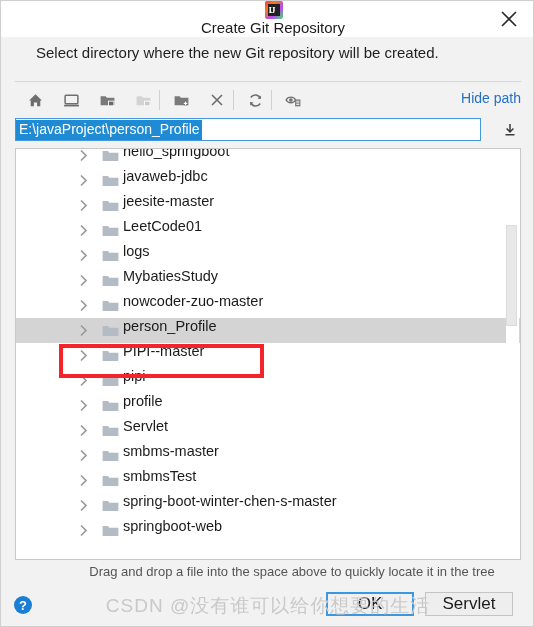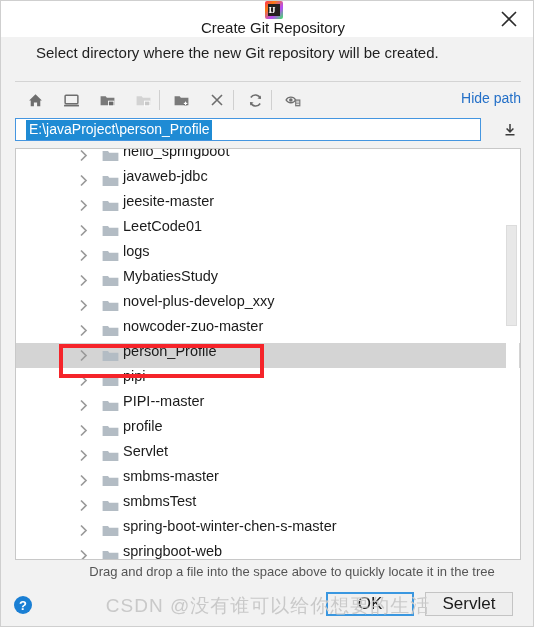--- a/index.html
+++ b/index.html
@@ -136,21 +136,20 @@
     position: absolute;
     left: 0; top: 0;
     width: 466px;
     height: 23px;
     border: 1px solid #4596e0;
     background: #ffffff;
     box-sizing: border-box;
     display: flex;
     align-items: center;
     cursor: text;
-    padding-left: 10px;
   }
   .path-sel {
     background: #1f8bd4;
     color: #ffffff;
     font-size: 14px;
     padding: 1px 2px 2px 3px;
     white-space: nowrap;
     line-height: 17px;
   }
   .path-dl {
@@ -497,33 +496,20 @@
           <span class="chev">
             <svg width="9" height="13" viewBox="0 0 9 13">
               <path d="M2 1.5 L7 6.5 L2 11.5" fill="none" stroke="#9a9a9a" stroke-width="1.7"></path>
             </svg>
           </span>
           <span class="folder">
             <svg width="17" height="14" viewBox="0 0 17 14">
               <path d="M0.6 2 L6 2 L7.3 3.7 L16.4 3.7 L16.4 12 L0.6 12 Z" fill="#b3bcc4"></path>
             </svg>
           </span>
-          <span class="tlabel">novel-plus-develop_xxy</span>
-        </div>
-        <div class="trow">
-          <span class="chev">
-            <svg width="9" height="13" viewBox="0 0 9 13">
-              <path d="M2 1.5 L7 6.5 L2 11.5" fill="none" stroke="#9a9a9a" stroke-width="1.7"></path>
-            </svg>
-          </span>
-          <span class="folder">
-            <svg width="17" height="14" viewBox="0 0 17 14">
-              <path d="M0.6 2 L6 2 L7.3 3.7 L16.4 3.7 L16.4 12 L0.6 12 Z" fill="#b3bcc4"></path>
-            </svg>
-          </span>
           <span class="tlabel">nowcoder-zuo-master</span>
         </div>
         <div class="trow selected">
           <span class="chev">
             <svg width="9" height="13" viewBox="0 0 9 13">
               <path d="M2 1.5 L7 6.5 L2 11.5" fill="none" stroke="#9a9a9a" stroke-width="1.7"></path>
             </svg>
           </span>
           <span class="folder">
             <svg width="17" height="14" viewBox="0 0 17 14">
@@ -536,34 +522,34 @@
           <span class="chev">
             <svg width="9" height="13" viewBox="0 0 9 13">
               <path d="M2 1.5 L7 6.5 L2 11.5" fill="none" stroke="#9a9a9a" stroke-width="1.7"></path>
             </svg>
           </span>
           <span class="folder">
             <svg width="17" height="14" viewBox="0 0 17 14">
               <path d="M0.6 2 L6 2 L7.3 3.7 L16.4 3.7 L16.4 12 L0.6 12 Z" fill="#b3bcc4"></path>
             </svg>
           </span>
+          <span class="tlabel">PIPI--master</span>
+        </div>
+        <div class="trow">
+          <span class="chev">
+            <svg width="9" height="13" viewBox="0 0 9 13">
+              <path d="M2 1.5 L7 6.5 L2 11.5" fill="none" stroke="#9a9a9a" stroke-width="1.7"></path>
+            </svg>
+          </span>
+          <span class="folder">
+            <svg width="17" height="14" viewBox="0 0 17 14">
+              <path d="M0.6 2 L6 2 L7.3 3.7 L16.4 3.7 L16.4 12 L0.6 12 Z" fill="#b3bcc4"></path>
+            </svg>
+          </span>
           <span class="tlabel">pipi</span>
-        </div>
-        <div class="trow">
-          <span class="chev">
-            <svg width="9" height="13" viewBox="0 0 9 13">
-              <path d="M2 1.5 L7 6.5 L2 11.5" fill="none" stroke="#9a9a9a" stroke-width="1.7"></path>
-            </svg>
-          </span>
-          <span class="folder">
-            <svg width="17" height="14" viewBox="0 0 17 14">
-              <path d="M0.6 2 L6 2 L7.3 3.7 L16.4 3.7 L16.4 12 L0.6 12 Z" fill="#b3bcc4"></path>
-            </svg>
-          </span>
-          <span class="tlabel">PIPI--master</span>
         </div>
         <div class="trow">
           <span class="chev">
             <svg width="9" height="13" viewBox="0 0 9 13">
               <path d="M2 1.5 L7 6.5 L2 11.5" fill="none" stroke="#9a9a9a" stroke-width="1.7"></path>
             </svg>
           </span>
           <span class="folder">
             <svg width="17" height="14" viewBox="0 0 17 14">
               <path d="M0.6 2 L6 2 L7.3 3.7 L16.4 3.7 L16.4 12 L0.6 12 Z" fill="#b3bcc4"></path>

